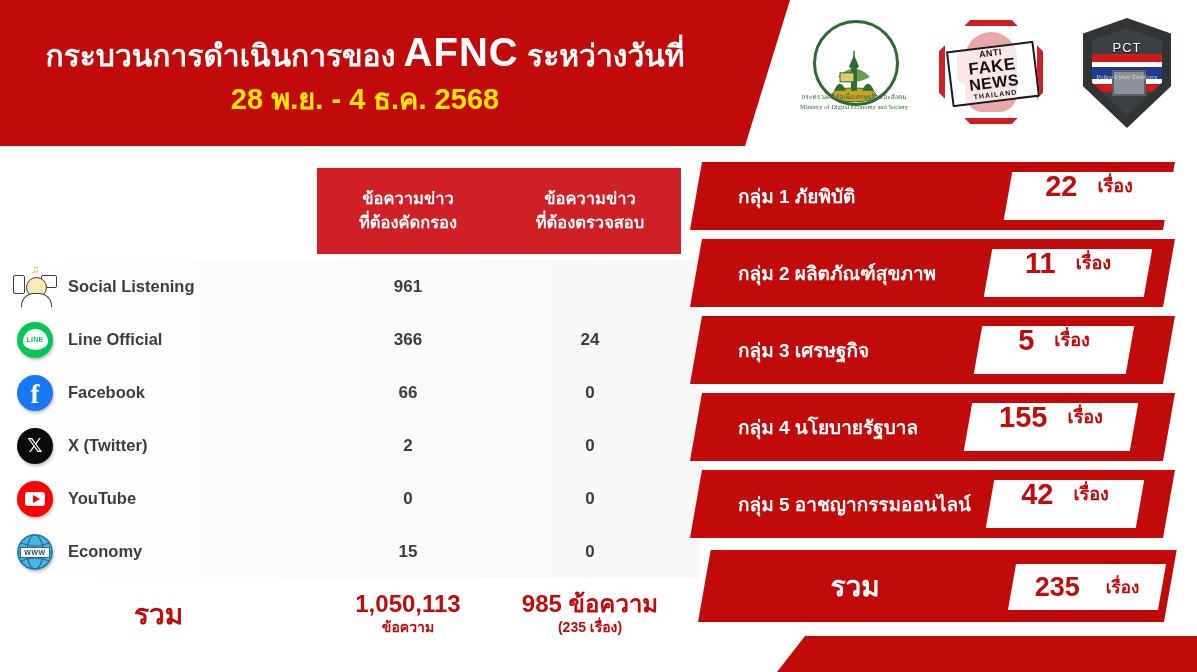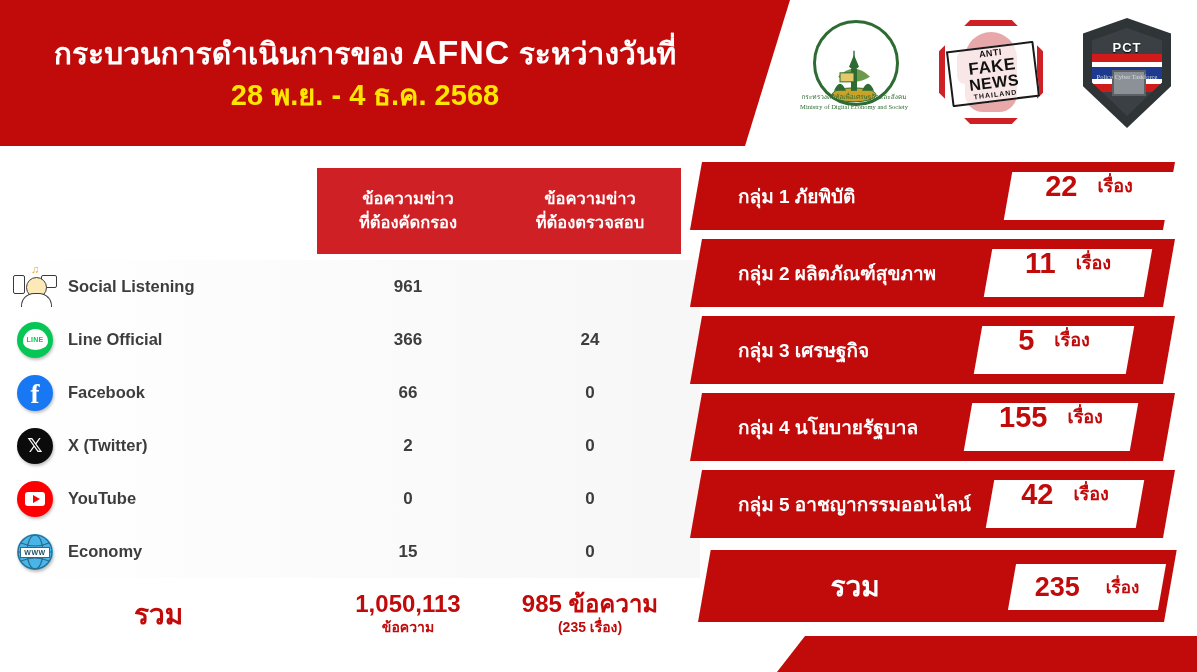--- a/index.html
+++ b/index.html
@@ -16,21 +16,21 @@
     background:#c10a0a;
     clip-path:polygon(0 0, 790px 0, 745px 146px, 0 146px);
     display:flex;flex-direction:column;
     align-items:center;justify-content:center;
     box-sizing:border-box;padding:0 70px 0 10px;
   }
   #title-line1{
     color:#ffffff;font-size:30px;font-weight:bold;
     letter-spacing:0px;line-height:1.25;white-space:nowrap;
   }
-  #title-line1 .afnc{font-size:34px;letter-spacing:1px;}
+  #title-line1 .afnc{font-size:40px;letter-spacing:1px;}
   #title-line2{
     color:#ffe600;font-size:29px;font-weight:bold;
     line-height:1.3;margin-top:4px;white-space:nowrap;
   }
 
   
   #logo-row{
     position:absolute;left:795px;top:12px;width:400px;height:130px;
     display:flex;align-items:center;justify-content:flex-start;gap:18px;
   }
@@ -96,21 +96,21 @@
   }
   .flag-stripes{position:absolute;left:0;top:26px;width:70px;height:38px;}
   .fs{position:absolute;left:0;width:70px;}
   .fs.r1{top:0;height:8px;background:#d11a1a;}
   .fs.w1{top:8px;height:5px;background:#fff;}
   .fs.b1{top:13px;height:12px;background:#1d3a8f;}
   .fs.w2{top:25px;height:5px;background:#fff;}
   .fs.r2{top:30px;height:8px;background:#d11a1a;}
   .pct-text{
     position:absolute;left:0;top:12px;width:70px;text-align:center;
-    color:#ffffff;font-size:13px;font-weight:bold;letter-spacing:1px;
+    color:#ffffff;font-size:13px;font-weight:normal;letter-spacing:1px;
     text-shadow:0 1px 1px #000;
   }
   .chip{
     position:absolute;left:20px;top:42px;width:30px;height:22px;
     background:#8b9196;border:2px solid #5c6166;
   }
   .shield-caption{
     position:absolute;left:16px;top:58px;width:88px;height:46px;
     color:#d8dcdf;font-size:6.5px;text-align:center;line-height:1.5;
     font-family:"Liberation Serif","DejaVu Serif",serif;

